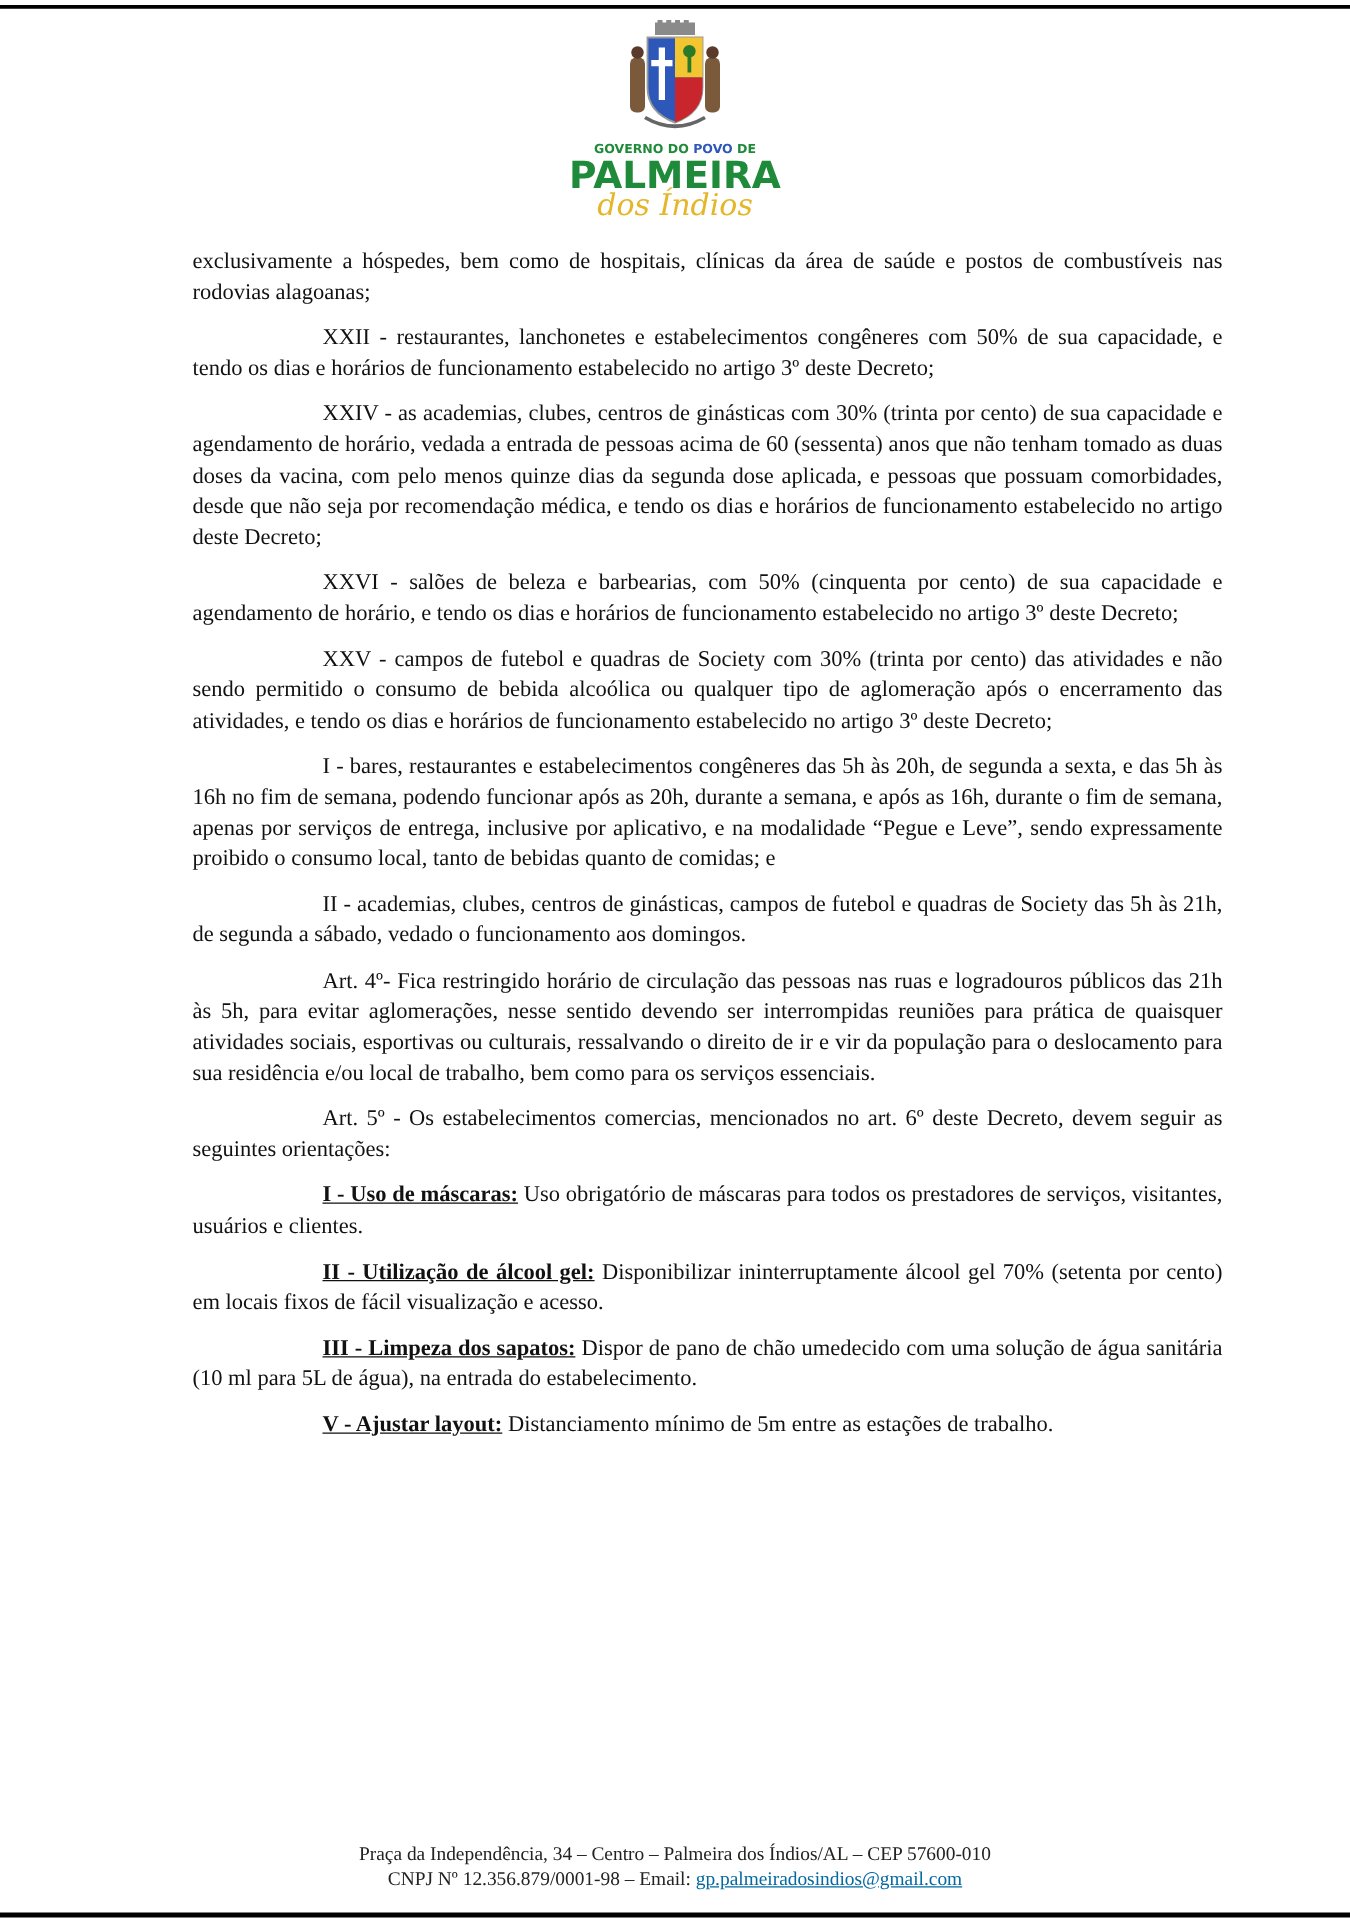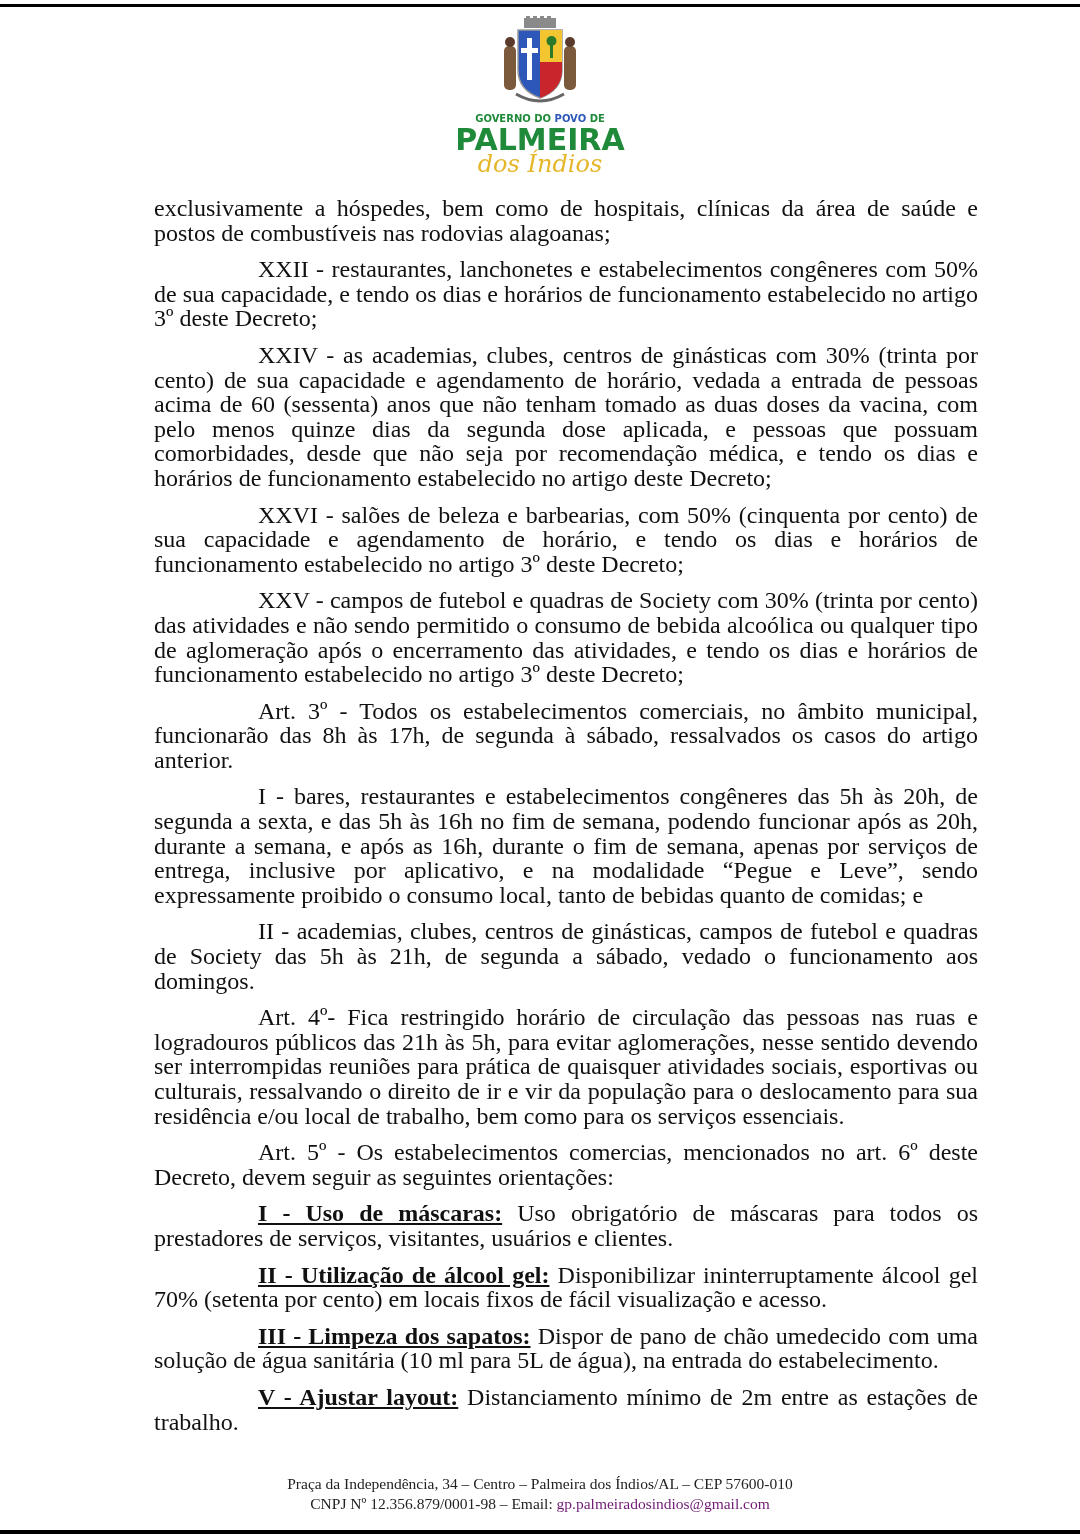--- a/index.html
+++ b/index.html
@@ -2,26 +2,26 @@
 <html><head>
 <meta charset="utf-8">
 <style>
   html, body { margin: 0; padding: 0; background: #ffffff; }
   body { width: 1080px; height: 1540px; position: relative; overflow: hidden;
          font-family: "Liberation Serif", "DejaVu Serif", serif; color: #111; }
   .rule-top { position: absolute; left: 0; top: 4px; width: 1080px; height: 3px; background: #000; }
   .rule-bottom { position: absolute; left: 0; top: 1530px; width: 1080px; height: 4px; background: #000; }
   .logo { position: absolute; left: 452px; top: 16px; width: 176px; height: 160px; }
   .content { position: absolute; left: 154px; top: 196px; width: 824px; }
-  .para { font-size: 24px; line-height: 24.6px; text-align: justify; margin: 0 0 12px 0; }
+  .para { font-size: 18px; line-height: 24.6px; text-align: justify; margin: 0 0 12px 0; }
   .para.indent { text-indent: 104px; }
   .para b { font-weight: bold; text-decoration: underline; }
   .footer { position: absolute; left: 0; width: 1080px; top: 1474px; text-align: center;
             font-size: 15.5px; line-height: 20px; color: #222; }
-  .footer a { color: #701a75; }
+  .footer a { color: #0369a1; text-decoration: underline; }
   .brand-gov { font-family: "DejaVu Sans", sans-serif; font-weight: bold; font-size: 10px; fill: #1f8a3a; }
   .brand-main { font-family: "DejaVu Sans", sans-serif; font-weight: bold; font-size: 30px; fill: #1f8a3a; }
   .brand-sub { font-family: "DejaVu Serif", serif; font-style: italic; font-size: 24px; fill: #e5b62a; }
 </style>
 </head>
 <body>
 
 <div class="rule-top"></div>
 
 <div class="logo">
@@ -54,29 +54,28 @@
     <text x="88" y="156" text-anchor="middle" class="brand-sub">dos Índios</text>
   </svg>
 </div>
 
 <div class="content" id="content">
     <p class="para"><span>exclusivamente a hóspedes, bem como de hospitais, clínicas da área de saúde e postos de combustíveis nas rodovias alagoanas;</span></p>
     <p class="para indent"><span>XXII - restaurantes, lanchonetes e estabelecimentos congêneres com 50% de sua capacidade, e tendo os dias e horários de funcionamento estabelecido no artigo 3º deste Decreto;</span></p>
     <p class="para indent"><span>XXIV - as academias, clubes, centros de ginásticas com 30% (trinta por cento) de sua capacidade e agendamento de horário, vedada a entrada de pessoas acima de 60 (sessenta) anos que não tenham tomado as duas doses da vacina, com pelo menos quinze dias da segunda dose aplicada, e pessoas que possuam comorbidades, desde que não seja por recomendação médica, e tendo os dias e horários de funcionamento estabelecido no artigo deste Decreto;</span></p>
     <p class="para indent"><span>XXVI - salões de beleza e barbearias, com 50% (cinquenta por cento) de sua capacidade e agendamento de horário, e tendo os dias e horários de funcionamento estabelecido no artigo 3º deste Decreto;</span></p>
     <p class="para indent"><span>XXV - campos de futebol e quadras de Society com 30% (trinta por cento) das atividades e não sendo permitido o consumo de bebida alcoólica ou qualquer tipo de aglomeração após o encerramento das atividades, e tendo os dias e horários de funcionamento estabelecido no artigo 3º deste Decreto;</span></p>
-    <p class="para indent"><span>Art. 3º - Todos os estabelecimentos comerciais, no âmbito municipal, funcionarão das 8h às 17h, de segunda à sábado, ressalvados os casos do artigo anterior.</span></p>
     <p class="para indent"><span>I - bares, restaurantes e estabelecimentos congêneres das 5h às 20h, de segunda a sexta, e das 5h às 16h no fim de semana, podendo funcionar após as 20h, durante a semana, e após as 16h, durante o fim de semana, apenas por serviços de entrega, inclusive por aplicativo, e na modalidade “Pegue e Leve”, sendo expressamente proibido o consumo local, tanto de bebidas quanto de comidas; e</span></p>
     <p class="para indent"><span>II - academias, clubes, centros de ginásticas, campos de futebol e quadras de Society das 5h às 21h, de segunda a sábado, vedado o funcionamento aos domingos.</span></p>
     <p class="para indent"><span>Art. 4º- Fica restringido horário de circulação das pessoas nas ruas e logradouros públicos das 21h às 5h, para evitar aglomerações, nesse sentido devendo ser interrompidas reuniões para prática de quaisquer atividades sociais, esportivas ou culturais, ressalvando o direito de ir e vir da população para o deslocamento para sua residência e/ou local de trabalho, bem como para os serviços essenciais.</span></p>
     <p class="para indent"><span>Art. 5º - Os estabelecimentos comercias, mencionados no art. 6º deste Decreto, devem seguir as seguintes orientações:</span></p>
     <p class="para indent"><b>I - Uso de máscaras:</b><span> Uso obrigatório de máscaras para todos os prestadores de serviços, visitantes, usuários e clientes.</span></p>
     <p class="para indent"><b>II - Utilização de álcool gel:</b><span> Disponibilizar ininterruptamente álcool gel 70% (setenta por cento) em locais fixos de fácil visualização e acesso.</span></p>
     <p class="para indent"><b>III - Limpeza dos sapatos:</b><span> Dispor de pano de chão umedecido com uma solução de água sanitária (10 ml para 5L de água), na entrada do estabelecimento.</span></p>
-    <p class="para indent"><b>V - Ajustar layout:</b><span> Distanciamento mínimo de 2m entre as estações de trabalho.</span></p>
+    <p class="para indent"><b>V - Ajustar layout:</b><span> Distanciamento mínimo de 5m entre as estações de trabalho.</span></p>
   </div>
 
 <div class="footer">
   <div>Praça da Independência, 34 – Centro – Palmeira dos Índios/AL – CEP 57600-010</div>
   <div>
     <span>CNPJ Nº 12.356.879/0001-98 – Email: </span><a>gp.palmeiradosindios@gmail.com</a>
   </div>
 </div>
 
 <div class="rule-bottom"></div>

